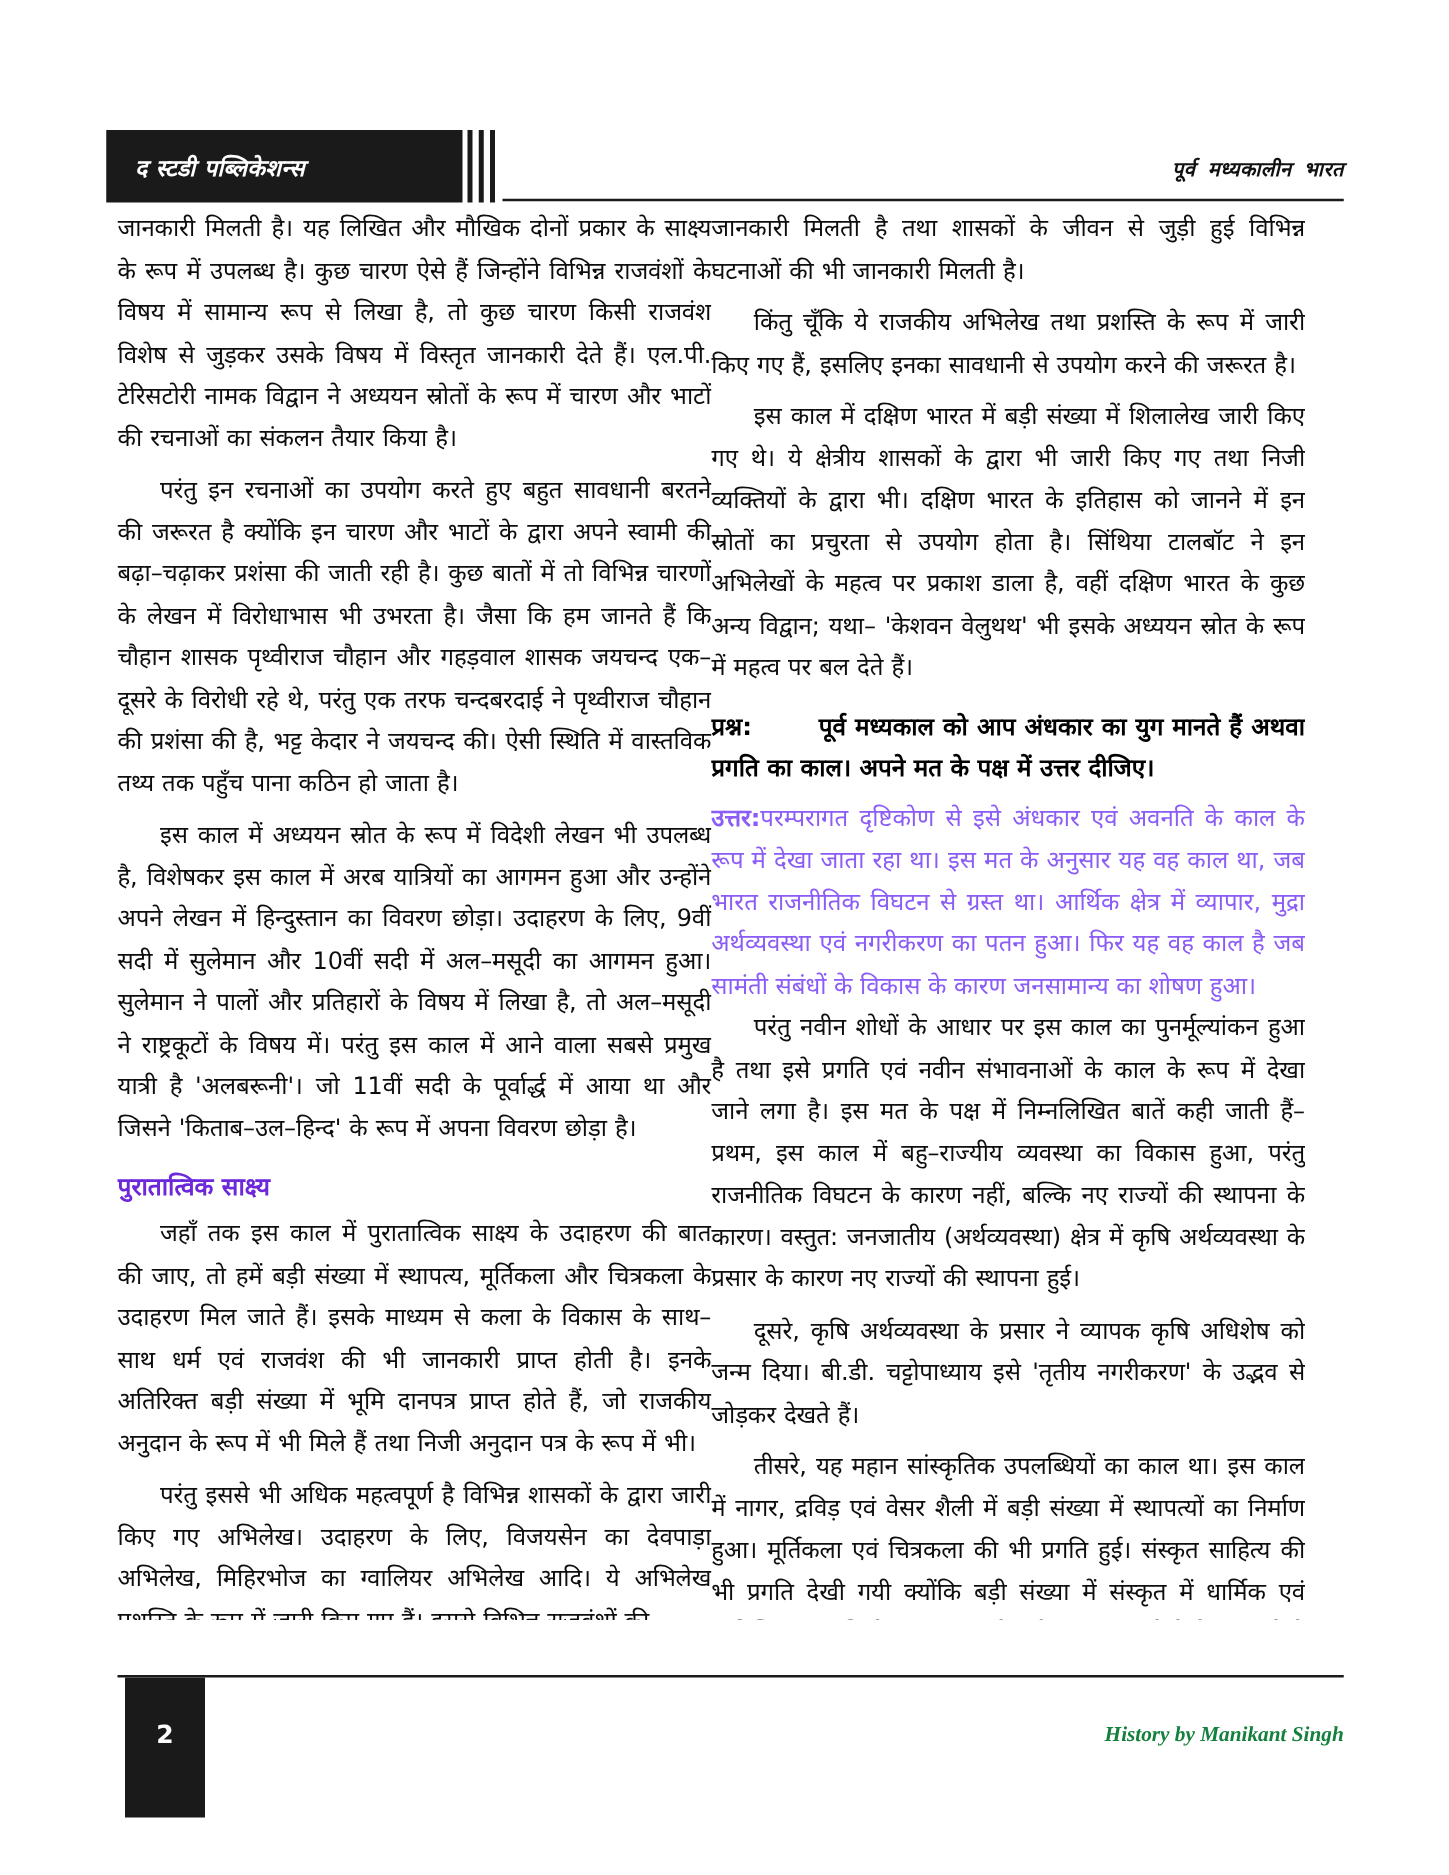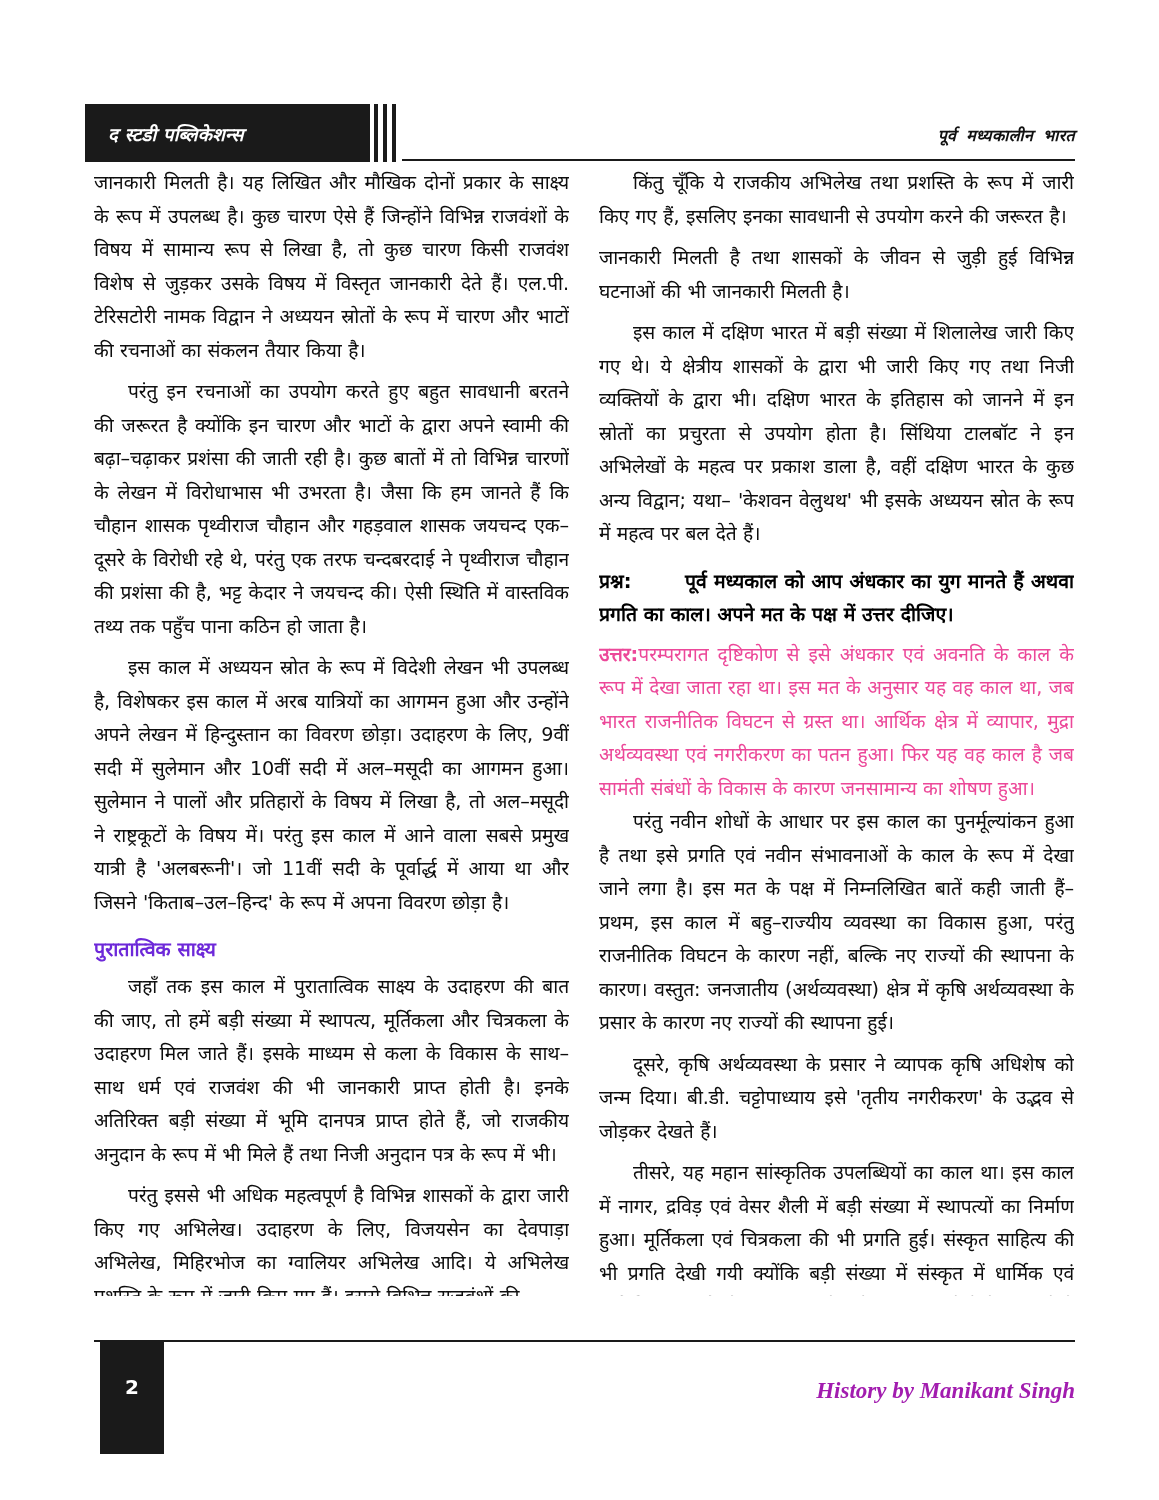--- a/index.html
+++ b/index.html
@@ -85,21 +85,20 @@
   }
 
   
   .columns {
     position: absolute;
     left: 94px;
     top: 166px;
     width: 981px;
     height: 1130px;
     display: flex;
-    gap: 30px;
   }
   .col {
     width: 475px;
     overflow: hidden;
   }
   p.para {
     margin: 0 0 0 0;
     font-family: "DejaVu Sans", sans-serif;
     font-size: 19.2px;
     line-height: 33.5px;
@@ -131,21 +130,21 @@
     color: #000000;
     text-align: justify;
     text-indent: 0;
   }
   .q-label { display: inline-block; min-width: 86px; }
   p.answer {
     margin: 6px 0 0 0;
     font-family: "DejaVu Sans", sans-serif;
     font-size: 19.2px;
     line-height: 33.5px;
-    color: #ec4899;
+    color: #8b5cf6;
     text-align: justify;
     text-indent: 0;
   }
   .a-label { font-weight: bold; }
 
   
   .footer {
     position: absolute;
     left: 0;
     top: 1340px;
@@ -178,22 +177,22 @@
     font-size: 20px;
     margin-top: 33px;
   }
   .footer-credit {
     position: absolute;
     right: 84px;
     top: 38px;
     font-family: "Liberation Serif", "DejaVu Serif", serif;
     font-style: italic;
     font-weight: bold;
-    font-size: 23px;
-    color: #a21caf;
+    font-size: 17px;
+    color: #15803d;
     white-space: nowrap;
   }
 </style>
 </head>
 <body>
 
 <div class="page">
 
   <div class="header">
     <div class="header-brand-box">
@@ -215,22 +214,22 @@
       <p class="para">परंतु इन रचनाओं का उपयोग करते हुए बहुत सावधानी बरतने की जरूरत है क्योंकि इन चारण और भाटों के द्वारा अपने स्वामी की बढ़ा–चढ़ाकर प्रशंसा की जाती रही है। कुछ बातों में तो विभिन्न चारणों के लेखन में विरोधाभास भी उभरता है। जैसा कि हम जानते हैं कि चौहान शासक पृथ्वीराज चौहान और गहड़वाल शासक जयचन्द एक–दूसरे के विरोधी रहे थे, परंतु एक तरफ चन्दबरदाई ने पृथ्वीराज चौहान की प्रशंसा की है, भट्ट केदार ने जयचन्द की। ऐसी स्थिति में वास्तविक तथ्य तक पहुँच पाना कठिन हो जाता है।</p>
       <p class="para">इस काल में अध्ययन स्रोत के रूप में विदेशी लेखन भी उपलब्ध है, विशेषकर इस काल में अरब यात्रियों का आगमन हुआ और उन्होंने अपने लेखन में हिन्दुस्तान का विवरण छोड़ा। उदाहरण के लिए, 9वीं सदी में सुलेमान और 10वीं सदी में अल–मसूदी का आगमन हुआ। सुलेमान ने पालों और प्रतिहारों के विषय में लिखा है, तो अल–मसूदी ने राष्ट्रकूटों के विषय में। परंतु इस काल में आने वाला सबसे प्रमुख यात्री है 'अलबरूनी'। जो 11वीं सदी के पूर्वार्द्ध में आया था और जिसने 'किताब–उल–हिन्द' के रूप में अपना विवरण छोड़ा है।</p>
 
       <h3 class="section-heading">पुरातात्विक साक्ष्य</h3>
 
       <p class="para">जहाँ तक इस काल में पुरातात्विक साक्ष्य के उदाहरण की बात की जाए, तो हमें बड़ी संख्या में स्थापत्य, मूर्तिकला और चित्रकला के उदाहरण मिल जाते हैं। इसके माध्यम से कला के विकास के साथ–साथ धर्म एवं राजवंश की भी जानकारी प्राप्त होती है। इनके अतिरिक्त बड़ी संख्या में भूमि दानपत्र प्राप्त होते हैं, जो राजकीय अनुदान के रूप में भी मिले हैं तथा निजी अनुदान पत्र के रूप में भी।</p>
       <p class="para">परंतु इससे भी अधिक महत्वपूर्ण है विभिन्न शासकों के द्वारा जारी किए गए अभिलेख। उदाहरण के लिए, विजयसेन का देवपाड़ा अभिलेख, मिहिरभोज का ग्वालियर अभिलेख आदि। ये अभिलेख प्रशस्ति के रूप में जारी किए गए हैं। इससे विभिन्न राजवंशों की</p>
     </div>
 
     <div class="col">
+      <p class="para noindent">जानकारी मिलती है तथा शासकों के जीवन से जुड़ी हुई विभिन्न घटनाओं की भी जानकारी मिलती है।</p>
       <p class="para">किंतु चूँकि ये राजकीय अभिलेख तथा प्रशस्ति के रूप में जारी किए गए हैं, इसलिए इनका सावधानी से उपयोग करने की जरूरत है।</p>
-      <p class="para noindent">जानकारी मिलती है तथा शासकों के जीवन से जुड़ी हुई विभिन्न घटनाओं की भी जानकारी मिलती है।</p>
       <p class="para">इस काल में दक्षिण भारत में बड़ी संख्या में शिलालेख जारी किए गए थे। ये क्षेत्रीय शासकों के द्वारा भी जारी किए गए तथा निजी व्यक्तियों के द्वारा भी। दक्षिण भारत के इतिहास को जानने में इन स्रोतों का प्रचुरता से उपयोग होता है। सिंथिया टालबॉट ने इन अभिलेखों के महत्व पर प्रकाश डाला है, वहीं दक्षिण भारत के कुछ अन्य विद्वान; यथा– 'केशवन वेलुथथ' भी इसके अध्ययन स्रोत के रूप में महत्व पर बल देते हैं।</p>
 
       <div class="qa-block">
         <p class="question"><span class="q-label">प्रश्न:</span><span>पूर्व मध्यकाल को आप अंधकार का युग मानते हैं अथवा प्रगति का काल। अपने मत के पक्ष में उत्तर दीजिए।</span></p>
 
         <p class="answer"><span class="a-label">उत्तर:</span><span>परम्परागत दृष्टिकोण से इसे अंधकार एवं अवनति के काल के रूप में देखा जाता रहा था। इस मत के अनुसार यह वह काल था, जब भारत राजनीतिक विघटन से ग्रस्त था। आर्थिक क्षेत्र में व्यापार, मुद्रा अर्थव्यवस्था एवं नगरीकरण का पतन हुआ। फिर यह वह काल है जब सामंती संबंधों के विकास के कारण जनसामान्य का शोषण हुआ।</span></p>
 
         <p class="para">परंतु नवीन शोधों के आधार पर इस काल का पुनर्मूल्यांकन हुआ है तथा इसे प्रगति एवं नवीन संभावनाओं के काल के रूप में देखा जाने लगा है। इस मत के पक्ष में निम्नलिखित बातें कही जाती हैं– प्रथम, इस काल में बहु–राज्यीय व्यवस्था का विकास हुआ, परंतु राजनीतिक विघटन के कारण नहीं, बल्कि नए राज्यों की स्थापना के कारण। वस्तुत: जनजातीय (अर्थव्यवस्था) क्षेत्र में कृषि अर्थव्यवस्था के प्रसार के कारण नए राज्यों की स्थापना हुई।</p>
         <p class="para">दूसरे, कृषि अर्थव्यवस्था के प्रसार ने व्यापक कृषि अधिशेष को जन्म दिया। बी.डी. चट्टोपाध्याय इसे 'तृतीय नगरीकरण' के उद्भव से जोड़कर देखते हैं।</p>
 

